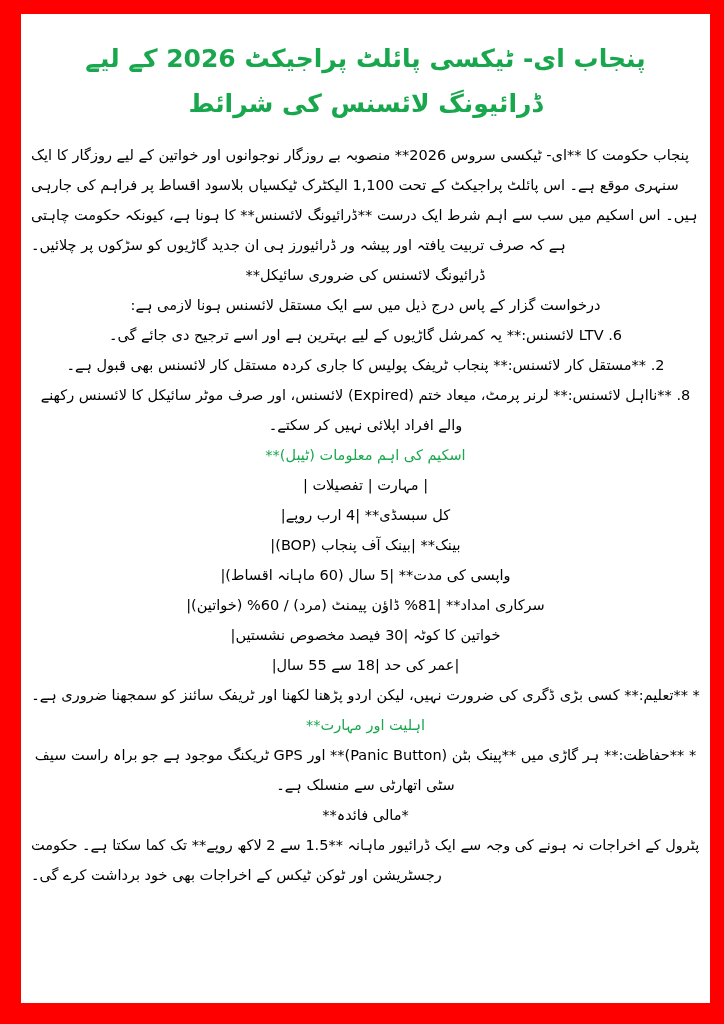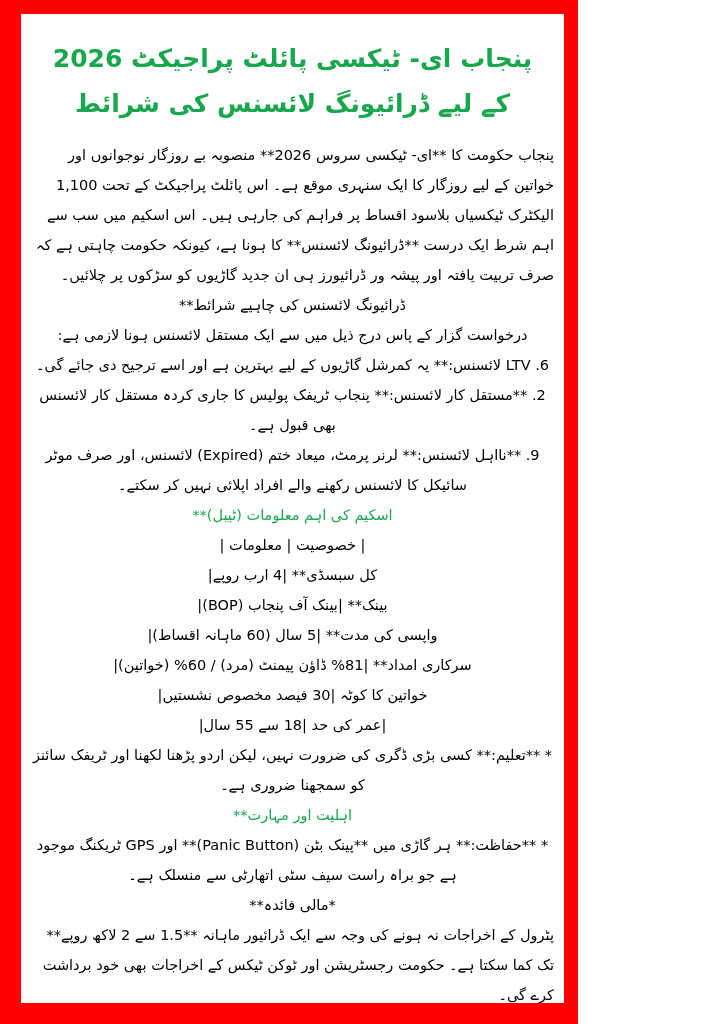--- a/index.html
+++ b/index.html
@@ -9,21 +9,21 @@
     --paper:#FFFFFF;
   }
   *{margin:0;padding:0;box-sizing:border-box;}
   html,body{background:#ffffff;}
   body{
     width:724px;height:1024px;
     font-family:"DejaVu Sans",sans-serif;
     color:var(--ink);
   }
   .page{
-    width:578px;height:1024px;
+    width:724px;height:1024px;
     background:var(--paper);
     border-style:solid;
     border-color:var(--red);
     border-width:14px 14px 21px 21px; 
     overflow:hidden;
     direction:rtl;
     text-align:center;
     padding:14px 10px 10px 10px;
   }
   .doc-title{
@@ -33,52 +33,52 @@
     line-height:45px;
     margin:8px 6px 14px 6px;
   }
   .line{
     font-size:14.5px;
     line-height:30px;
   }
   .para{
     font-size:14.5px;
     line-height:30px;
-    text-align:right;
+    text-align:left;
   }
   .green-heading{
     color:var(--green);
     font-weight:normal;
   }
   .black-heading{
     color:var(--ink);
   }
 </style>
 </head>
 <body>
 
 <div class="page" dir="rtl">
 
   <h1 class="doc-title">پنجاب ای- ٹیکسی پائلٹ پراجیکٹ 2026 کے لیے ڈرائیونگ لائسنس کی شرائط</h1>
 
   <p class="para">پنجاب حکومت کا **ای- ٹیکسی سروس 2026** منصوبہ بے روزگار نوجوانوں اور خواتین کے لیے روزگار کا ایک سنہری موقع ہے۔ اس پائلٹ پراجیکٹ کے تحت 1,100 الیکٹرک ٹیکسیاں بلاسود اقساط پر فراہم کی جارہی ہیں۔ اس اسکیم میں سب سے اہم شرط ایک درست **ڈرائیونگ لائسنس** کا ہونا ہے، کیونکہ حکومت چاہتی ہے کہ صرف تربیت یافتہ اور پیشہ ور ڈرائیورز ہی ان جدید گاڑیوں کو سڑکوں پر چلائیں۔</p>
 
-  <p class="line black-heading">ڈرائیونگ لائسنس کی چاہیے شرائط**</p>
+  <p class="line black-heading">ڈرائیونگ لائسنس کی ضروری سائیکل**</p>
 
   <p class="line">درخواست گزار کے پاس درج ذیل میں سے ایک مستقل لائسنس ہونا لازمی ہے:</p>
 
   <p class="line">6. LTV لائسنس:** یہ کمرشل گاڑیوں کے لیے بہترین ہے اور اسے ترجیح دی جائے گی۔</p>
 
   <p class="line">2. **مستقل کار لائسنس:** پنجاب ٹریفک پولیس کا جاری کردہ مستقل کار لائسنس بھی قبول ہے۔</p>
 
-  <p class="line">9. **نااہل لائسنس:** لرنر پرمٹ، میعاد ختم (Expired) لائسنس، اور صرف موٹر سائیکل کا لائسنس رکھنے والے افراد اپلائی نہیں کر سکتے۔</p>
+  <p class="line">8. **نااہل لائسنس:** لرنر پرمٹ، میعاد ختم (Expired) لائسنس، اور صرف موٹر سائیکل کا لائسنس رکھنے والے افراد اپلائی نہیں کر سکتے۔</p>
 
   <p class="line green-heading">اسکیم کی اہم معلومات (ٹیبل)**</p>
 
-  <p class="line">| خصوصیت | معلومات |</p>
+  <p class="line">| مہارت | تفصیلات |</p>
   <p class="line">کل سبسڈی** |4 ارب روپے|</p>
   <p class="line">بینک** |بینک آف پنجاب (BOP)|</p>
   <p class="line">واپسی کی مدت** |5 سال (60 ماہانہ اقساط)|</p>
   <p class="line">سرکاری امداد** |81% ڈاؤن پیمنٹ (مرد) / 60% (خواتین)|</p>
   <p class="line">خواتین کا کوٹہ |30 فیصد مخصوص نشستیں|</p>
   <p class="line">|عمر کی حد |18 سے 55 سال|</p>
 
   <p class="line">* **تعلیم:** کسی بڑی ڈگری کی ضرورت نہیں، لیکن اردو پڑھنا لکھنا اور ٹریفک سائنز کو سمجھنا ضروری ہے۔</p>
 
   <p class="line green-heading">اہلیت اور مہارت**</p>

